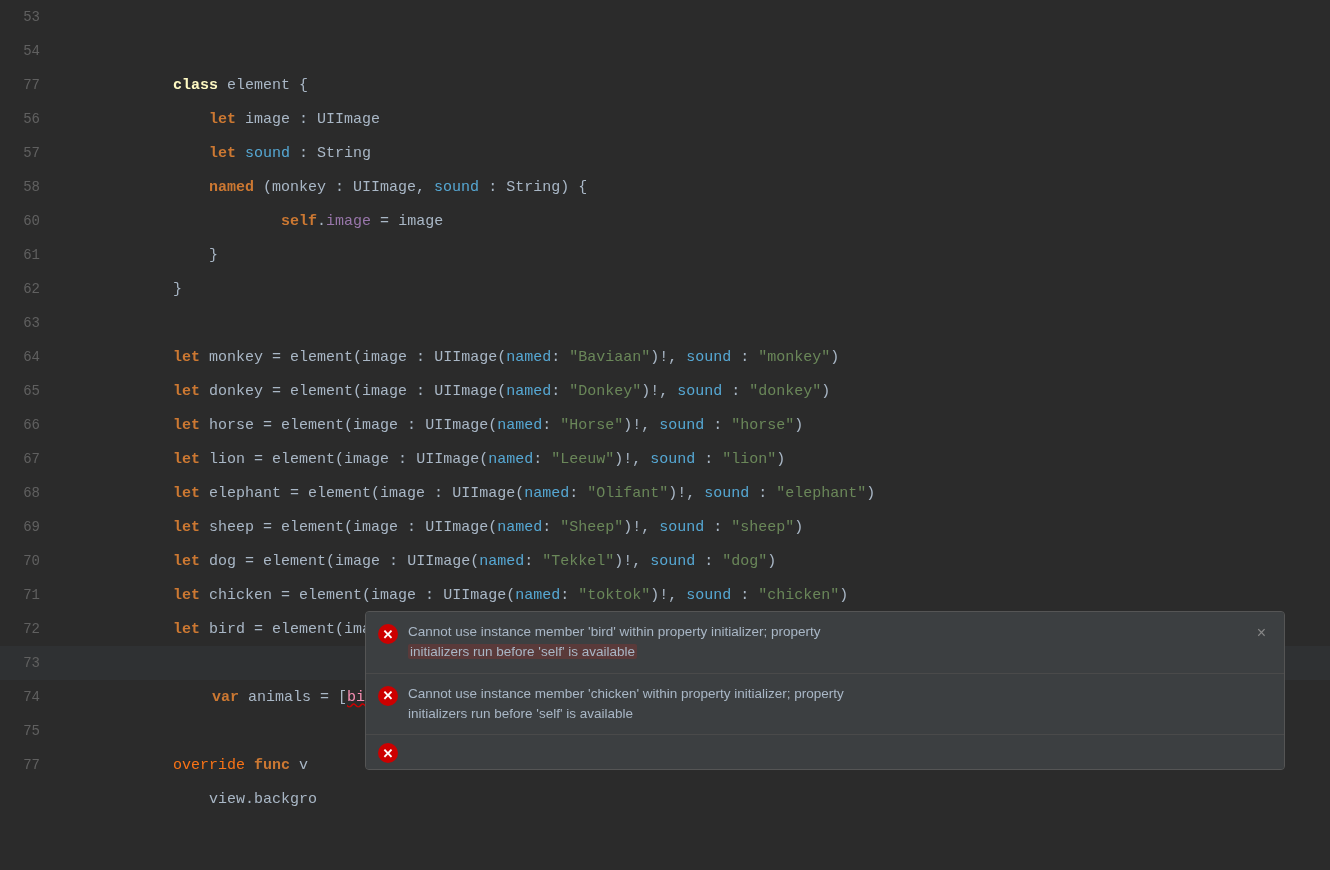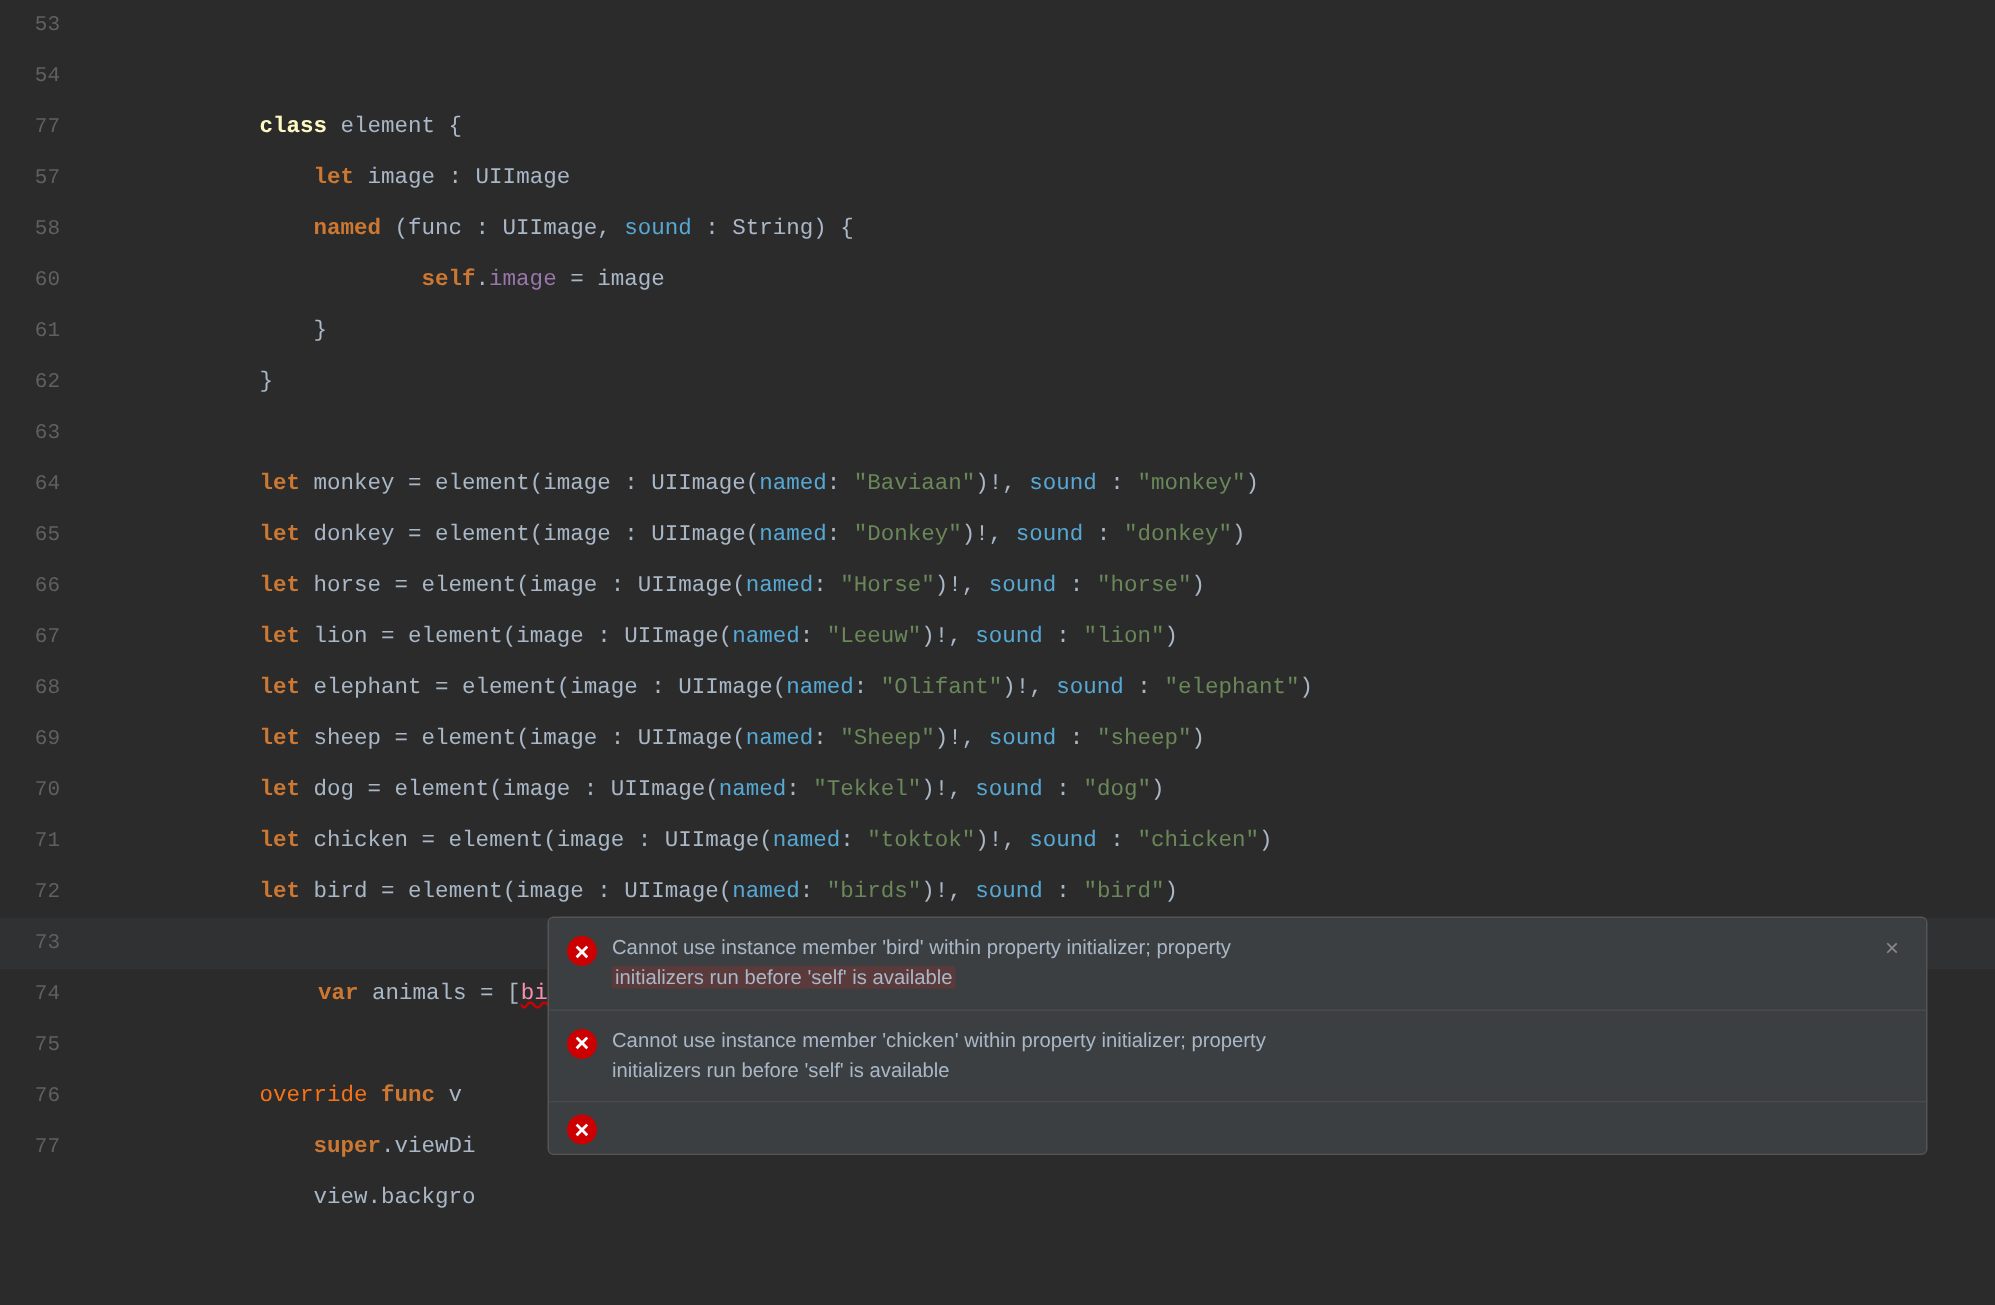--- a/index.html
+++ b/index.html
@@ -143,25 +143,31 @@
       </span>
     </div>
 
     <div class="line">
       <span class="line-num">77</span>
       <span class="line-content">
         <span class="plain">        </span><span class="kw-let">let</span><span class="plain"> image </span><span class="colon">:</span><span class="plain"> UIImage</span>
       </span>
     </div>
 
+    <div class="line">
+      <span class="line-num">56</span>
+      <span class="line-content">
+        <span class="plain">        </span><span class="kw-let">let</span><span class="plain"> </span><span class="ident-cyan">sound</span><span class="plain"> </span><span class="colon">:</span><span class="plain"> String</span>
+      </span>
+    </div>
 
     <div class="line">
       <span class="line-num">57</span>
       <span class="line-content">
-        <span class="plain">        </span><span class="kw-init">named</span><span class="plain"> (func </span><span class="colon">:</span><span class="plain"> UIImage, </span><span class="ident-cyan">sound</span><span class="plain"> </span><span class="colon">:</span><span class="plain"> String) {</span>
+        <span class="plain">        </span><span class="kw-init">named</span><span class="plain"> (monkey </span><span class="colon">:</span><span class="plain"> UIImage, </span><span class="ident-cyan">sound</span><span class="plain"> </span><span class="colon">:</span><span class="plain"> String) {</span>
       </span>
     </div>
 
     <div class="line">
       <span class="line-num">58</span>
       <span class="line-content">
         <span class="plain">                </span><span class="kw-self">self</span><span class="dot">.</span><span class="prop">image</span><span class="plain"> </span><span class="equals">=</span><span class="plain"> image</span>
       </span>
     </div>
 
@@ -265,26 +271,20 @@
       <span class="line-content"></span>
     </div>
 
     <div class="line">
       <span class="line-num">75</span>
       <span class="line-content">
         <span class="plain">    </span><span class="kw-override">override</span><span class="plain"> </span><span class="kw-func">func</span><span class="plain"> v</span>
       </span>
     </div>
 
-    <div class="line">
-      <span class="line-num">76</span>
-      <span class="line-content">
-        <span class="plain">        </span><span class="kw-super">super</span><span class="dot">.</span><span class="plain">viewDi</span>
-      </span>
-    </div>
 
     <div class="line">
       <span class="line-num">77</span>
       <span class="line-content">
         <span class="plain">        view.backgro</span>
       </span>
     </div>
 
   </div>
 

